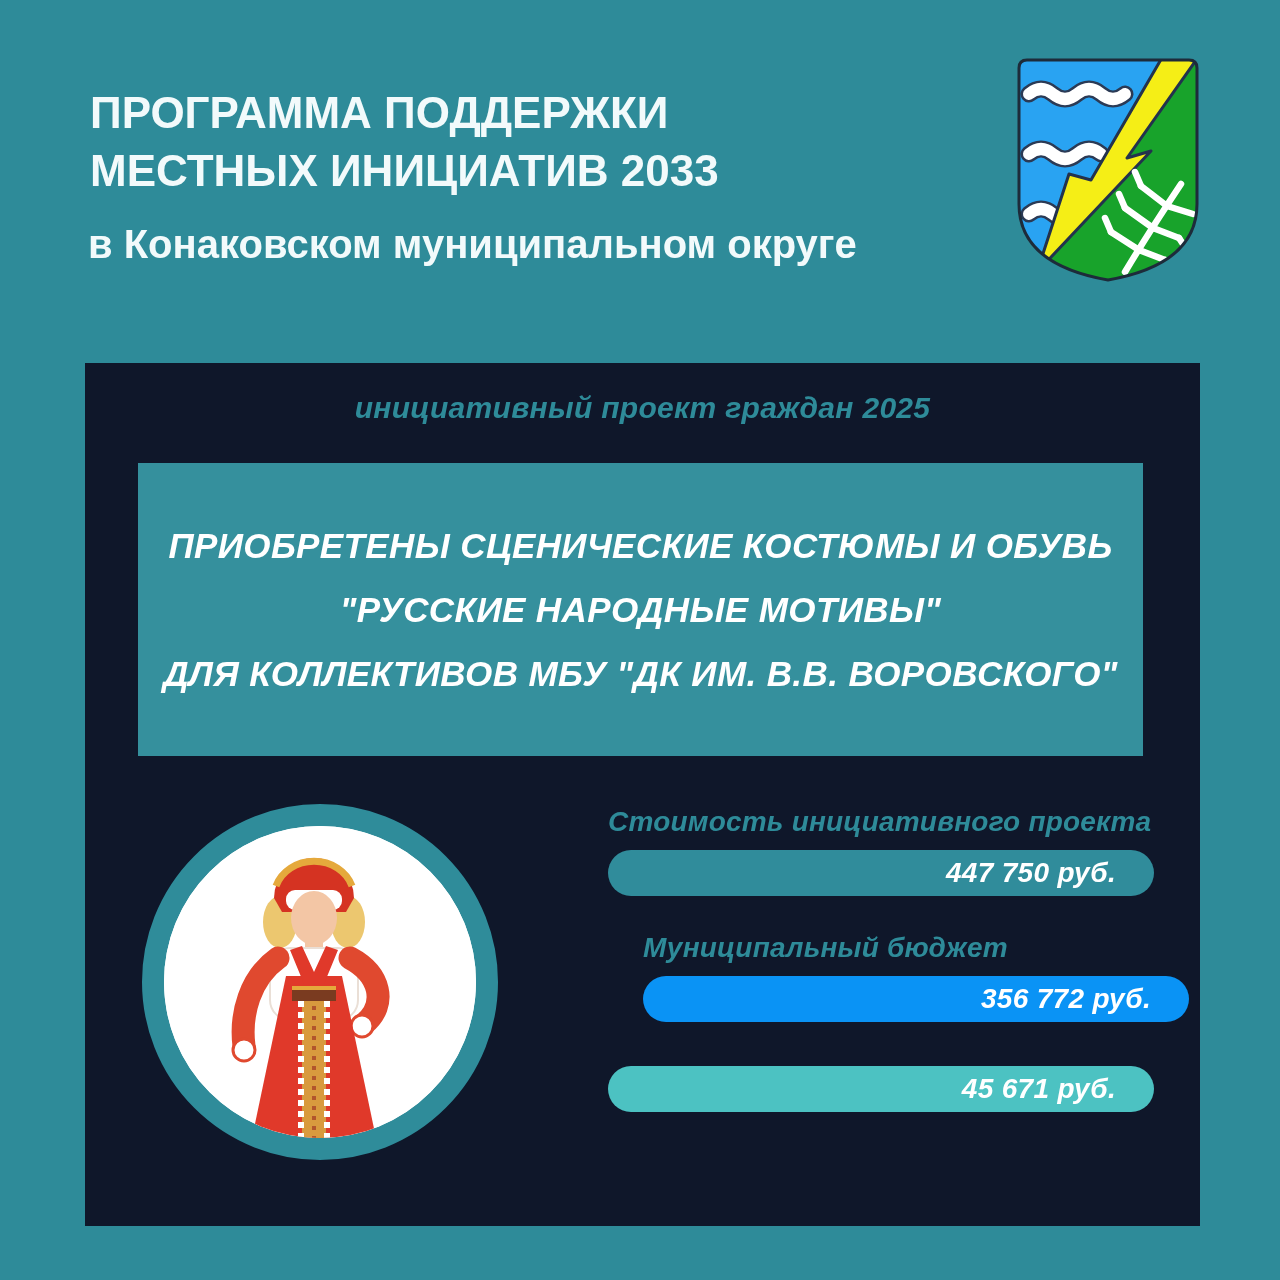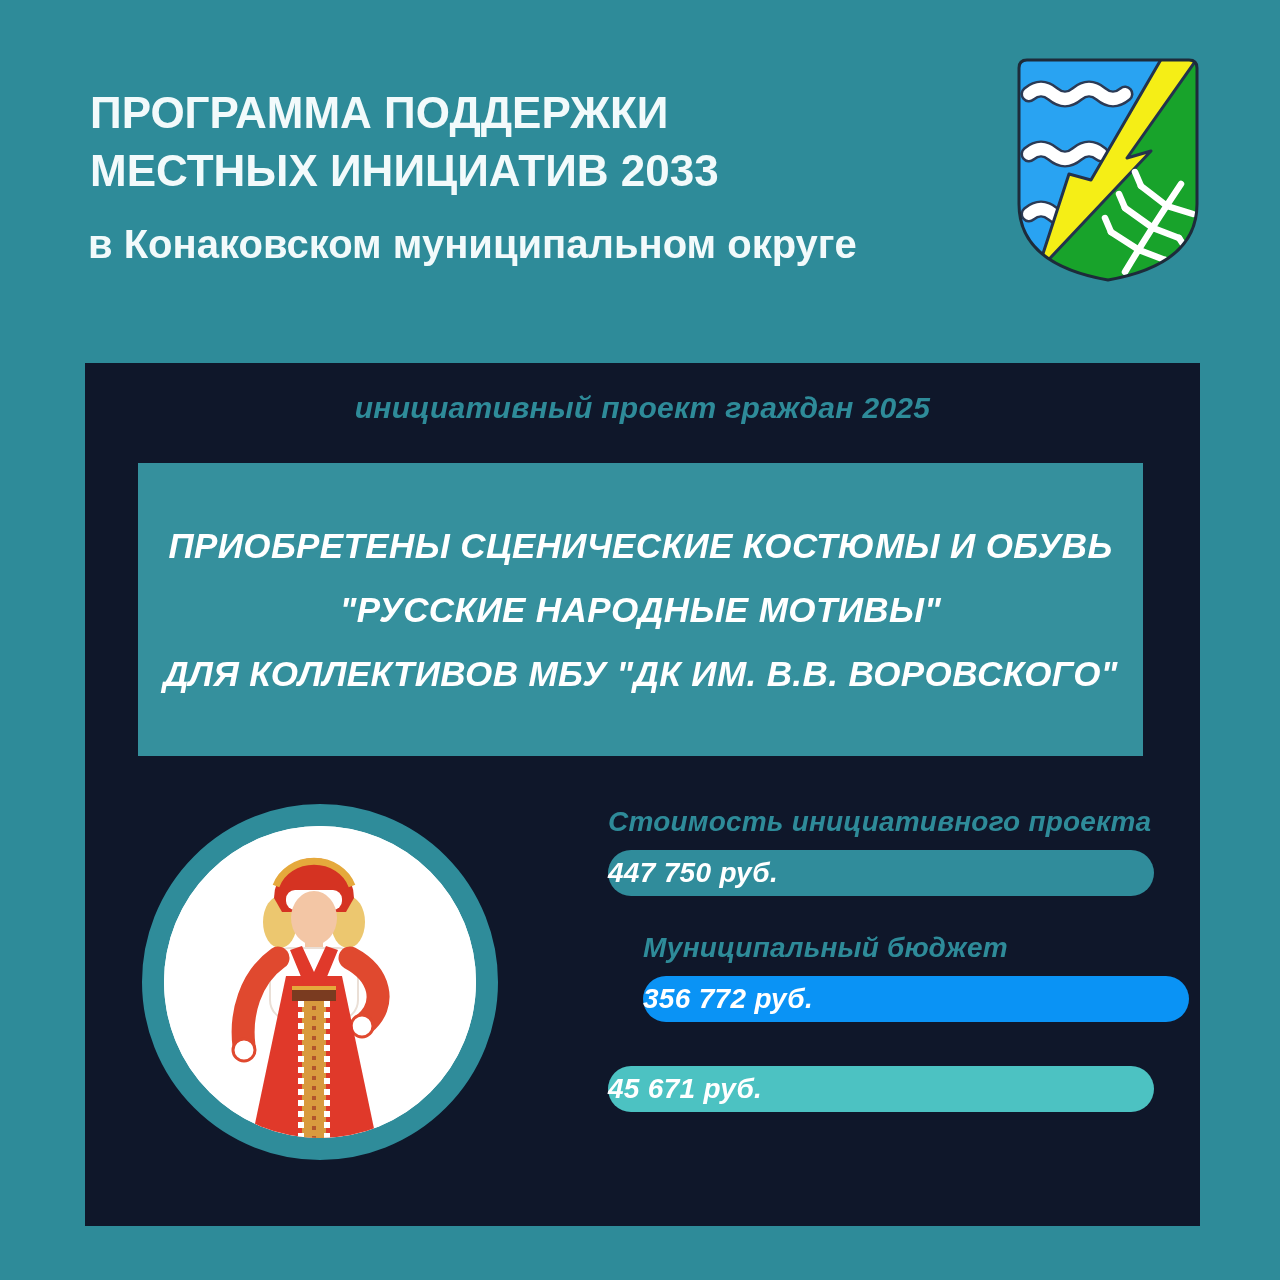--- a/index.html
+++ b/index.html
@@ -17,21 +17,21 @@
   .card-title{left:0;top:28px;width:100%;text-align:center;color:#2e8b99;font-weight:bold;font-size:30px;letter-spacing:.3px;}
   .project-box{left:53px;top:100px;width:1005px;height:293px;display:flex;flex-direction:column;justify-content:center;align-items:center;}
   .project-line{color:#ffffff;font-weight:bold;font-size:35px;line-height:64px;letter-spacing:.4px;white-space:nowrap;text-align:center;}
   
   .photo-ring{left:57px;top:441px;width:312px;height:312px;border-radius:50%;
     border:22px solid #2f8c9a;background:#ffffff;overflow:hidden;}
   
   .fund-col{left:523px;top:443px;width:546px;}
   .fund-row{position:absolute;left:0;width:546px;}
   .fund-label{color:#2e8b99;font-weight:bold;font-size:28px;letter-spacing:.2px;white-space:nowrap;}
-  .fund-bar{margin-top:12px;height:46px;border-radius:23px;display:flex;align-items:center;justify-content:flex-start;padding-right:38px;box-sizing:border-box;}
+  .fund-bar{margin-top:12px;height:46px;border-radius:23px;display:flex;align-items:center;justify-content:flex-end;padding-right:38px;box-sizing:border-box;}
   .fund-value{color:#ffffff;font-weight:bold;font-size:28px;letter-spacing:.3px;white-space:nowrap;}
 </style>
 </head>
 <body>
 
 <div id="canvas" style="background-color: rgb(46, 139, 153);">
 
   <div class="abs hdr-line" style="left:90px;top:88px;">ПРОГРАММА ПОДДЕРЖКИ</div>
   <div class="abs hdr-line" style="left:90px;top:146px;">МЕСТНЫХ ИНИЦИАТИВ 2033</div>
   <div class="abs hdr-sub" style="left:88px;top:222px;">в Конаковском муниципальном округе</div>

